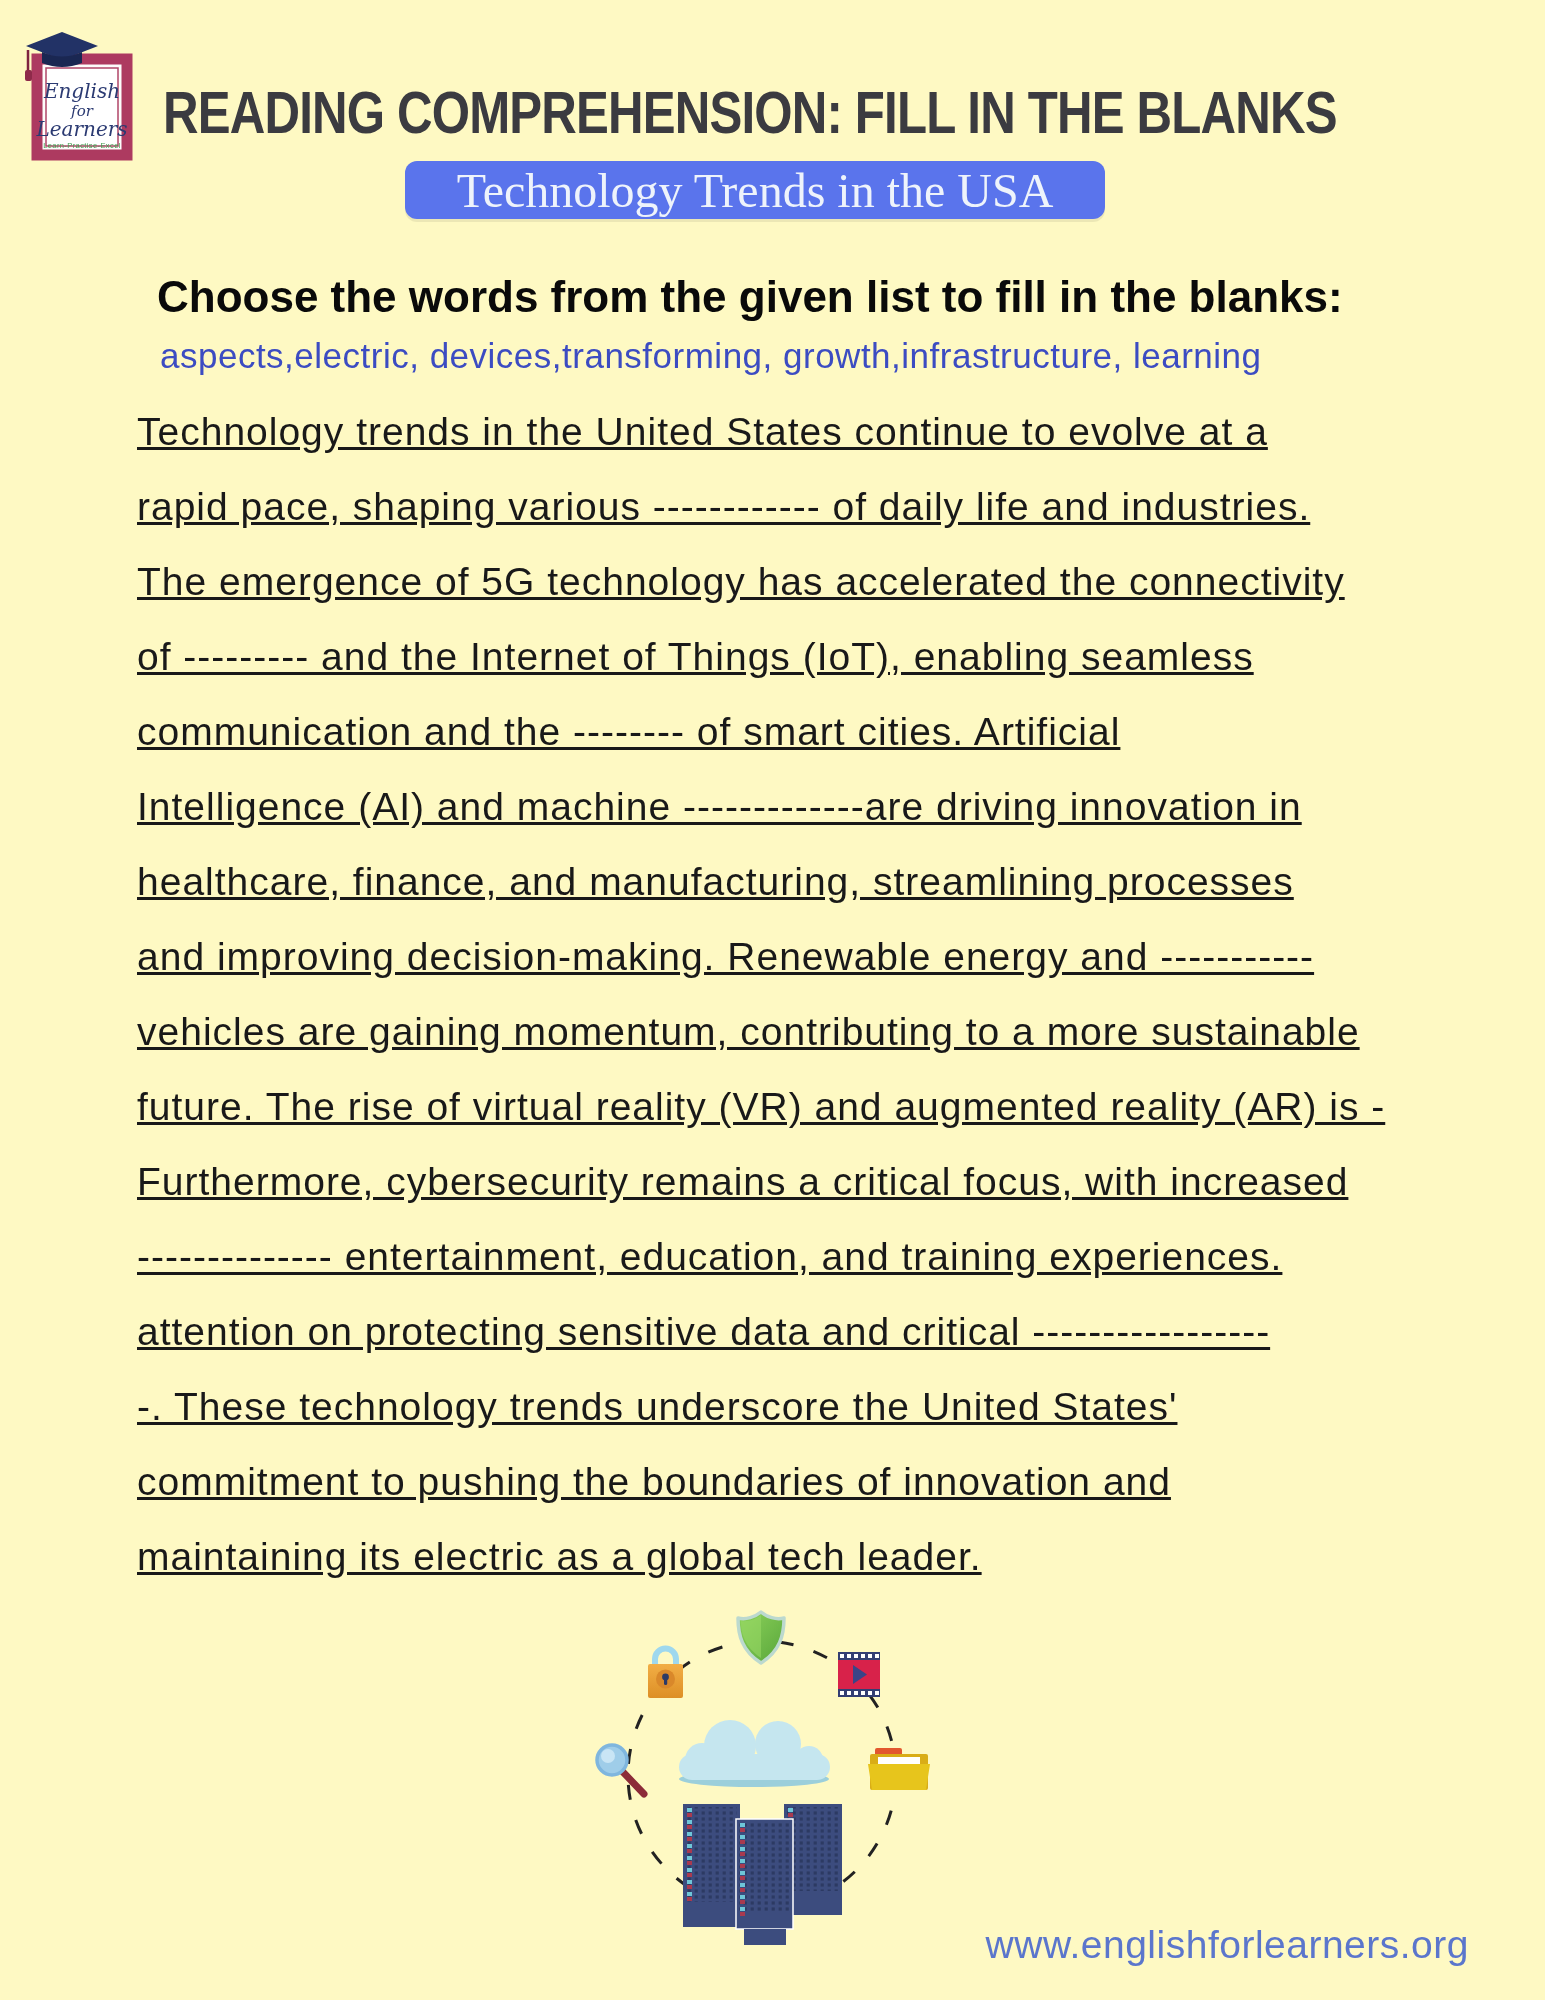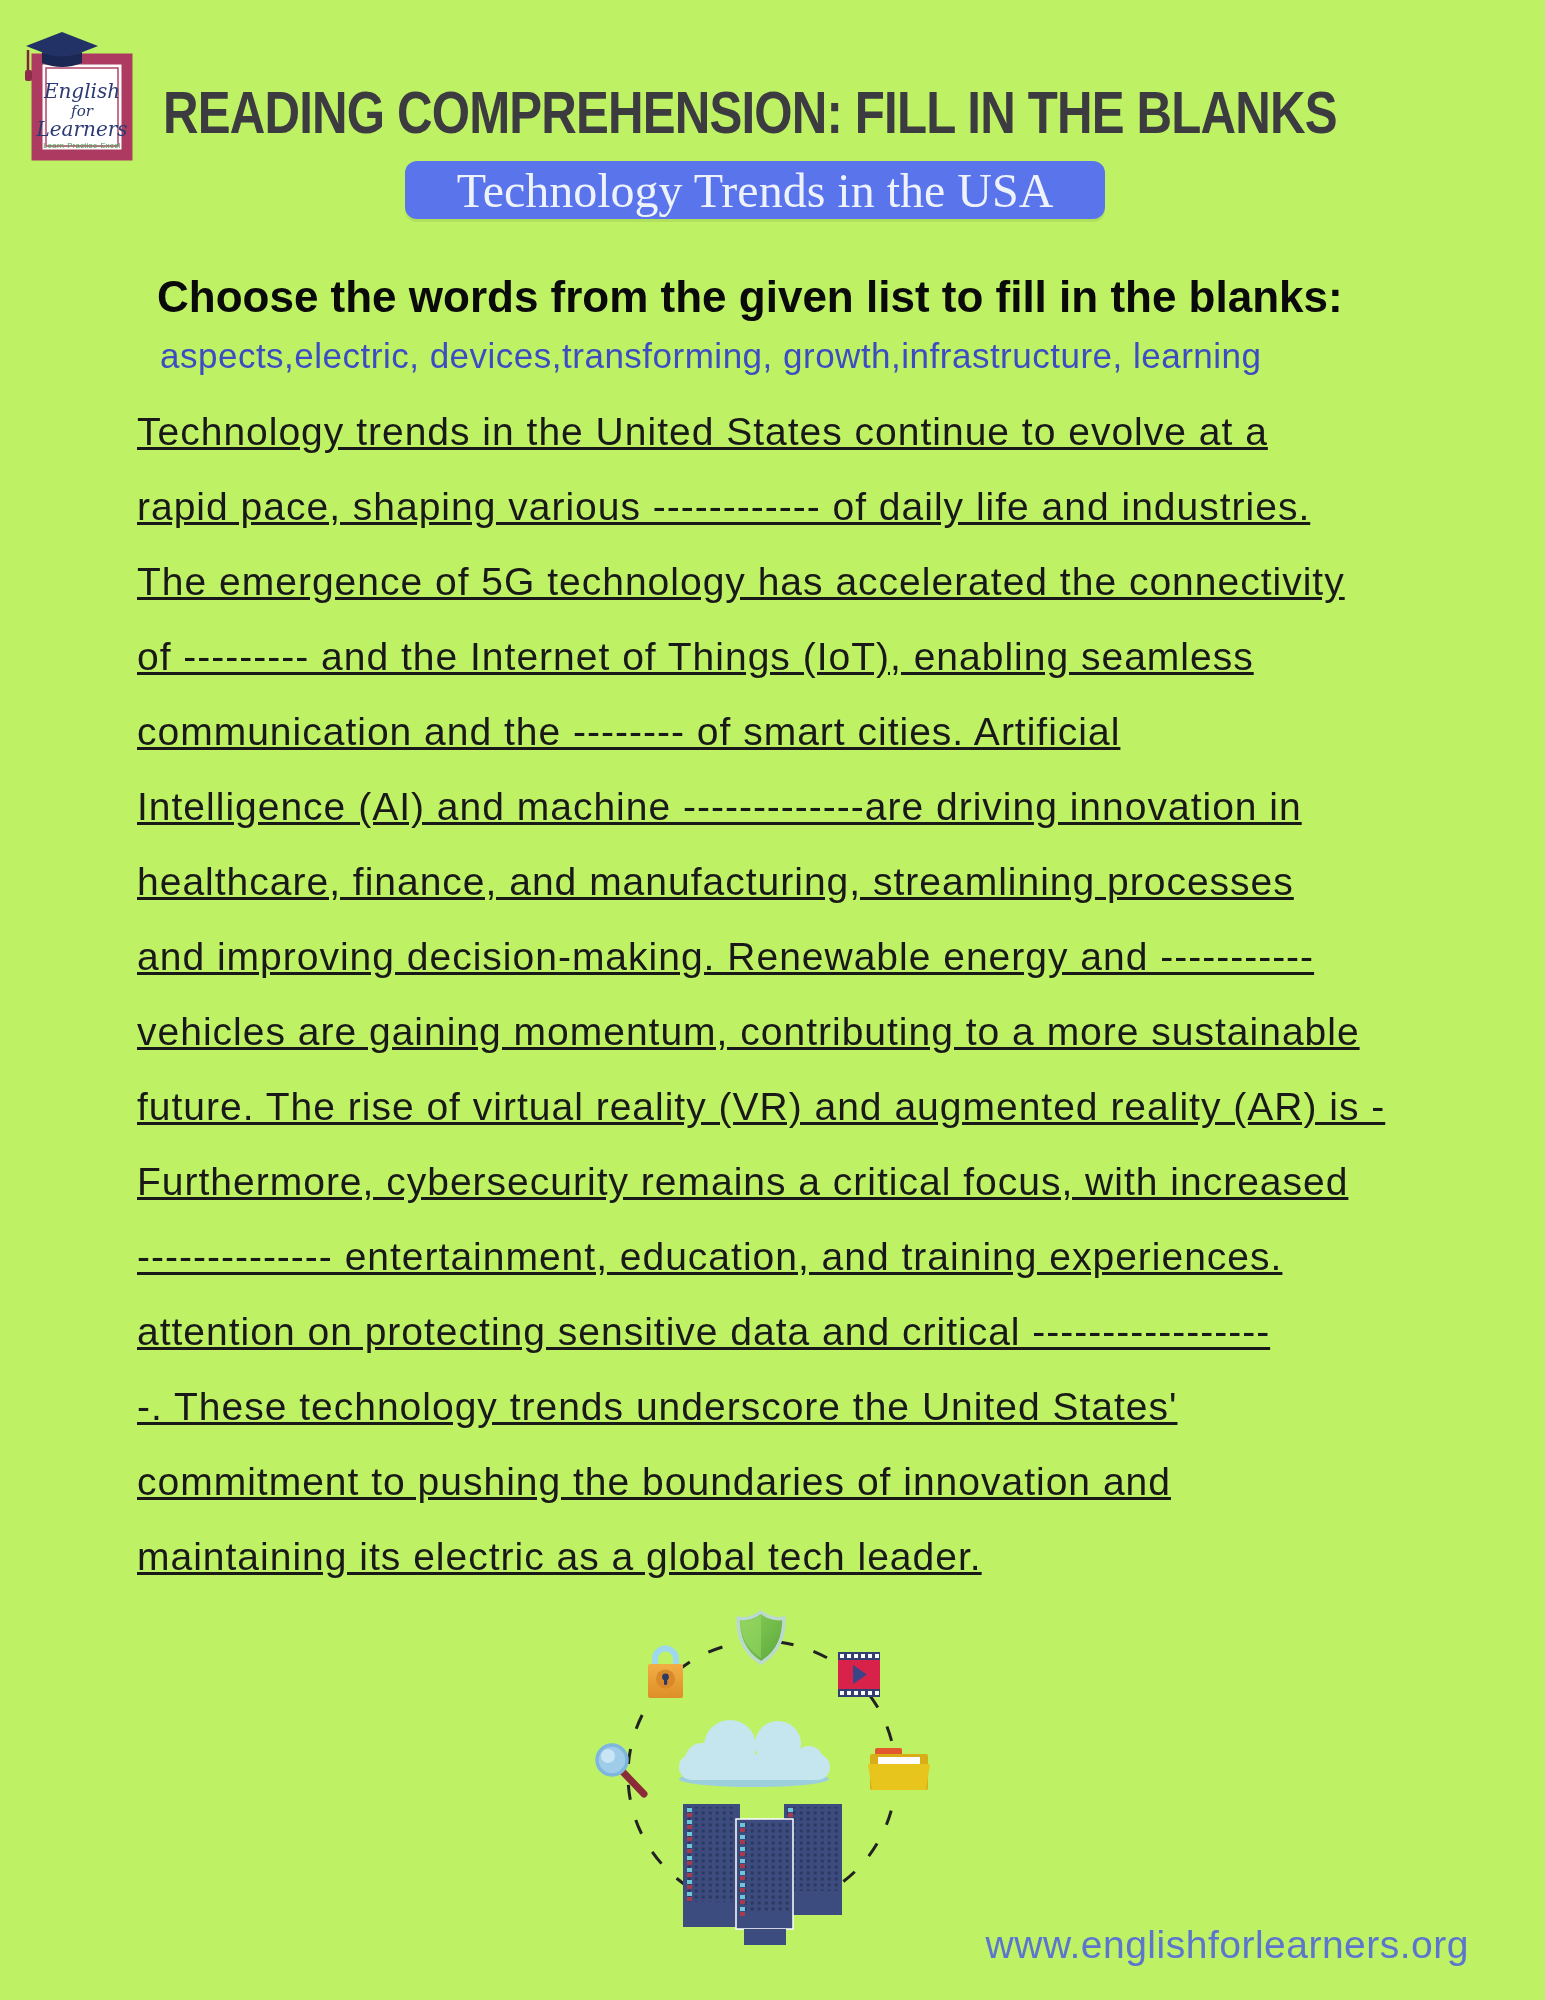--- a/index.html
+++ b/index.html
@@ -1,18 +1,18 @@
 <!DOCTYPE html>
 <html><head>
 <meta charset="utf-8">
 <style>
   html,body{margin:0;padding:0;}
   body{background:#888;}
   .page{
-    position:relative;width:1545px;height:2000px;background:#bef264;
+    position:relative;width:1545px;height:2000px;background:#fef9c3;
     overflow:hidden;font-family:"Liberation Sans",sans-serif;
   }
   .abs{position:absolute;}
   
   .title{
     left:163px;top:78px;
     font-size:60px;font-weight:bold;color:#3b3b40;letter-spacing:-1px;
     white-space:nowrap;
   }
   .title>span{display:inline-block;transform:scaleX(0.82);transform-origin:left center;}

